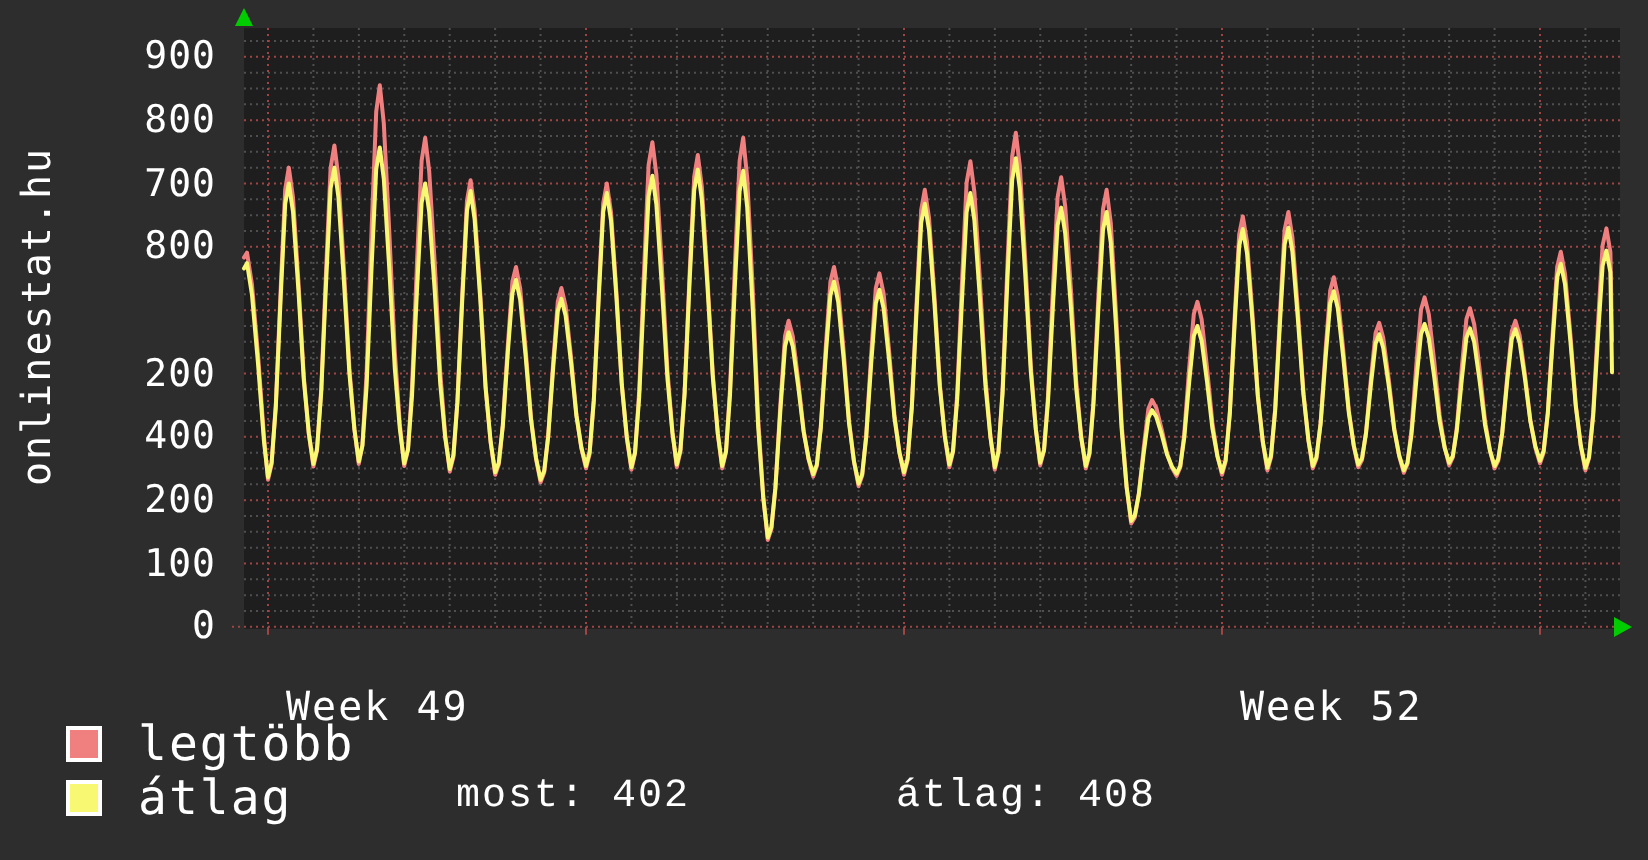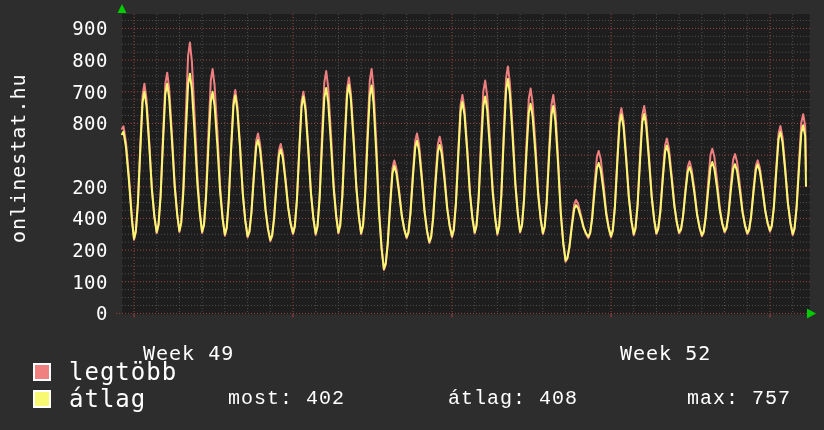--- a/index.html
+++ b/index.html
@@ -141,15 +141,14 @@
     <span class="swatch" style="background: rgb(240, 128, 128);"></span>
     <span class="legend-label">legtöbb</span>
   </div>
   <div class="legend-row" style="top:389px">
     <span class="swatch" style="background: rgb(248, 248, 115);"></span>
     <span class="legend-label">átlag</span>
   </div>
 
   <div class="stat" style="left:228px">most: 402</div>
   <div class="stat" style="left:448px">átlag: 408</div>
-  <div class="stat" style="left:687px">max: 757</div>
 
 </div>
 
 </body></html>

